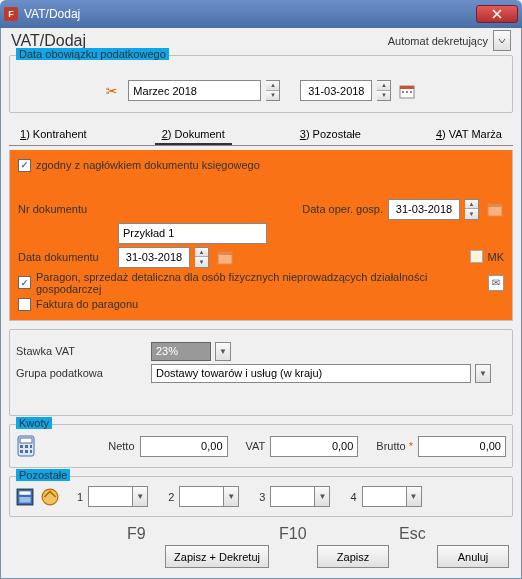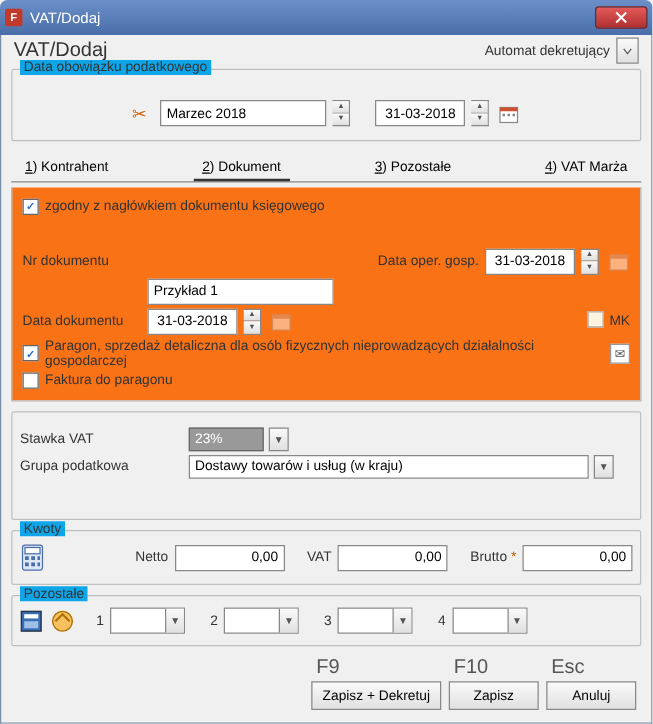--- a/index.html
+++ b/index.html
@@ -57,21 +57,21 @@
 .calc-icon svg { width: 18px; height: 22px; }
 
 .wyr-icon { width: 18px; height: 18px; display: inline-flex; align-items: center; justify-content: center; margin-right: 2px; }
 .combo { height: 21px; width: 60px; border: 1px solid #888; background: #fff; display: flex; }
 .combo .inner { flex: 1; }
 .combo .arrow { width: 15px; background: linear-gradient(#fafafa,#e0e0e0); border-left: 1px solid #888; font-size: 8px; display: flex; align-items:center; justify-content:center; color:#555;}
 
 .footer { display: flex; justify-content: flex-end; gap: 6px; padding: 4px 6px; }
 .btn-col { display: flex; flex-direction: column; align-items: flex-start; }
 .btn-col .hint { font-size: 16px; color: #555; margin-bottom: 2px; margin-left: 4px;}
-button.btn { height: 23px; min-width: 72px; border: 1px solid #888; background: linear-gradient(#fafafa,#e0e0e0); font-size: 11px; padding: 0 8px; }
+button.btn { height: 23px; min-width: 72px; border: 1px solid #888; background: linear-gradient(#fafafa,#e0e0e0); font-size: 11px; padding: 0 8px; margin-left: 42px; }
 button.btn.wide { min-width: 100px; }
 
 .mk-box .chkx { width: 13px; height: 13px; border: 1px solid #aaa; background: #fdf4e0; display: inline-block; }
 
 .note-icon { width: 16px; height: 16px; border: 1px solid #999; display: flex; align-items:center; justify-content:center; font-size: 10px; color:#555; background:#fff;}
 </style>
 </head>
 <body>
 
 <div class="titlebar">

